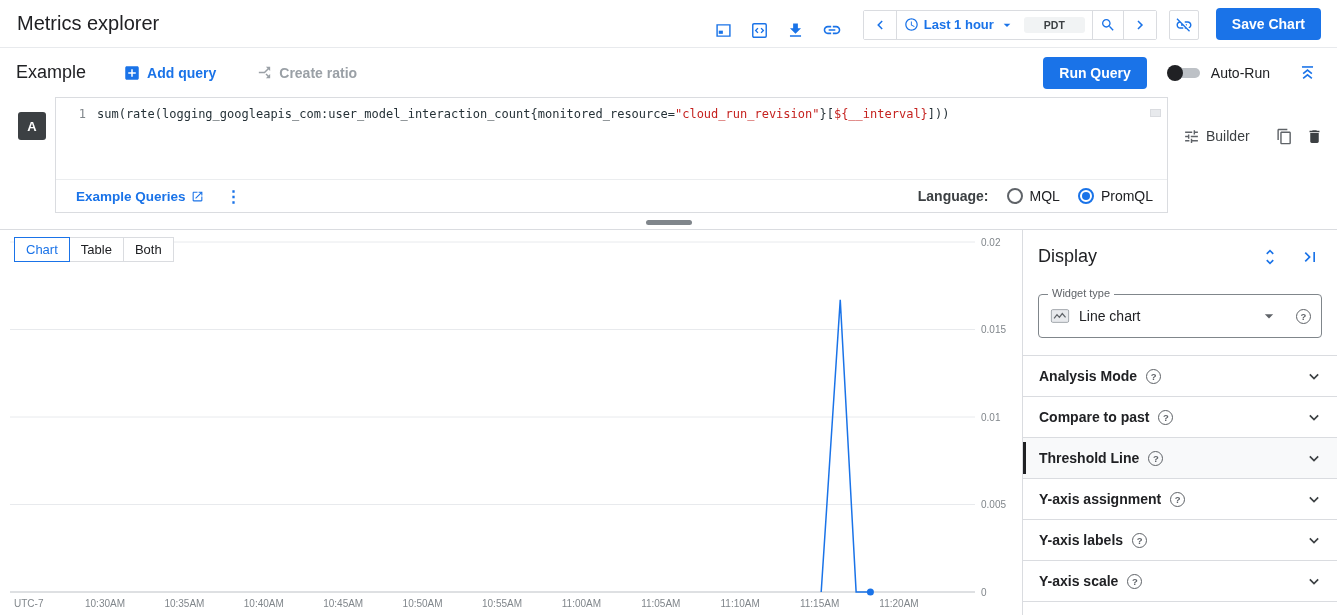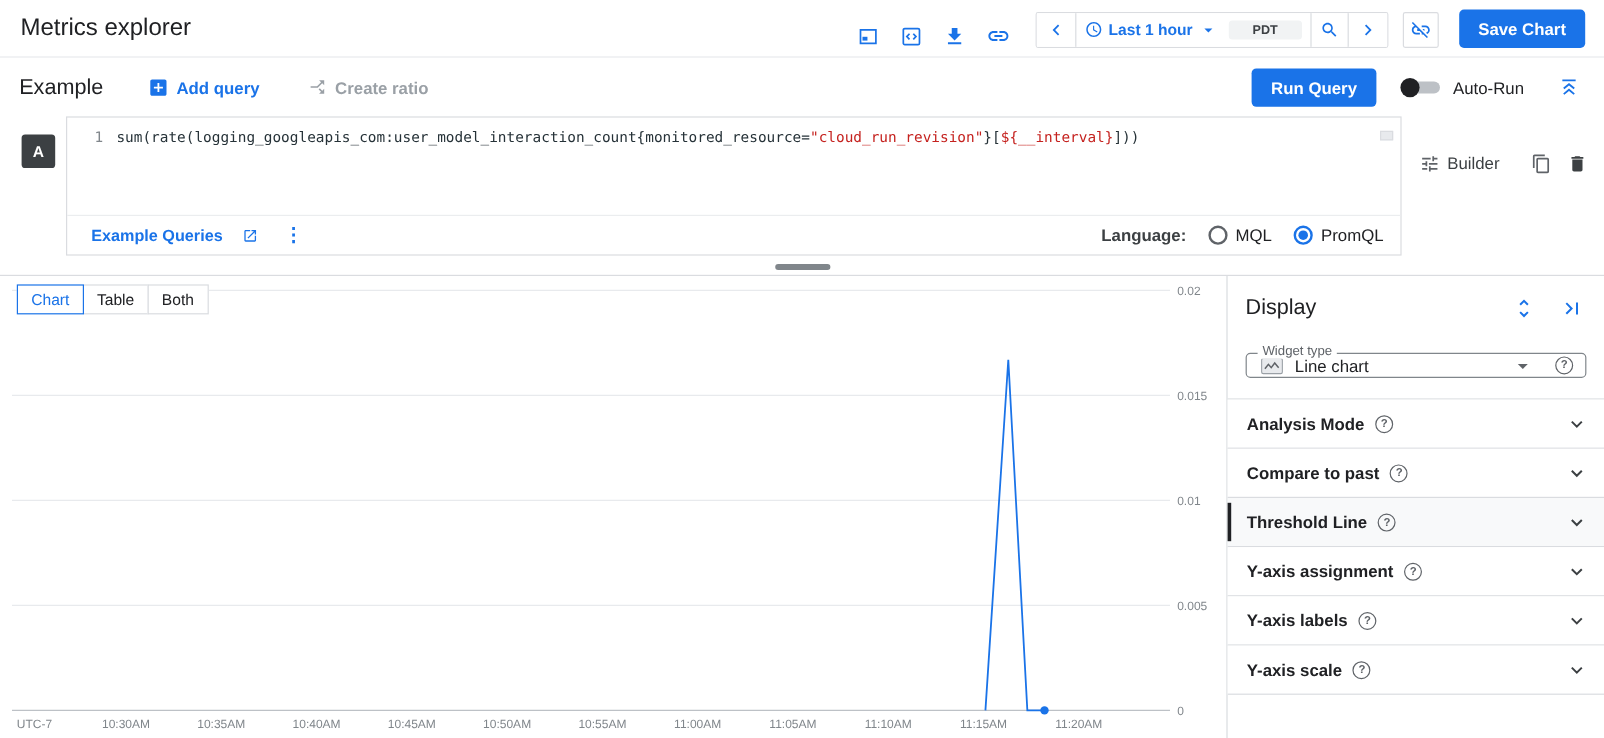--- a/index.html
+++ b/index.html
@@ -41,21 +41,21 @@
   .query-letter { width:28px; height:28px; background:#3c4043; color:#fff; border-radius:3px; display:flex; align-items:center; justify-content:center; font-size:13px; font-weight:bold; }
   .query-card { flex:1; border:1px solid #dadce0; display:flex; flex-direction:column; background:#fff; }
   .editor { flex:1; position:relative; display:flex; padding:9px 14px 0 16px; }
   .line-num { width:14px; margin-right:11px; color:#80868b; font-family:"DejaVu Sans Mono", monospace; font-size:12px; text-align:right; }
   .code { font-family:"DejaVu Sans Mono", monospace; font-size:12px; white-space:pre; }
   .code .code-base { color:#263238; }
   .code .code-string { color:#c5221f; }
   .editor-thumb { position:absolute; top:11px; right:6px; width:11px; height:8px; background:#e8eaed; border:1px solid #dadce0; }
   .card-footer { height:33px; border-top:1px solid #ebedef; display:flex; align-items:center; padding:0 14px 0 20px; }
   .footer-left { display:flex; align-items:center; }
-  .example-link { display:inline-flex; align-items:center; gap:16px; color:#1a73e8; font-size:13.5px; font-weight:bold; }
+  .example-link { display:inline-flex; align-items:center; gap:5px; color:#1a73e8; font-size:13.5px; font-weight:bold; }
   .kebab { color:#1a73e8; font-size:16px; font-weight:bold; margin-left:22px; }
   .footer-right { margin-left:auto; display:flex; align-items:flex-start; gap:18px; }
   .lang-label { font-size:14px; font-weight:bold; color:#3c4043; }
   .lang-option { display:flex; align-items:center; gap:7px; font-size:14px; color:#202124; cursor:pointer; }
   .radio { width:16px; height:16px; border-radius:50%; border:2px solid #5f6368; }
   .radio.on { border-color:#1a73e8; position:relative; }
   .radio.on::after { content:''; position:absolute; inset:2px; background:#1a73e8; border-radius:50%; }
   .actions-col { width:169px; padding:18px 16px 0 15px; display:flex; align-items:center; gap:13px; height:60px; }
   .builder-btn { display:inline-flex; align-items:center; gap:6px; color:#3c4043; font-size:14px; }
 
@@ -70,21 +70,21 @@
   .tick-label { font-size:10px; fill:#80868b; font-family:"Liberation Sans", sans-serif; }
   .tabs { position:absolute; top:7px; left:14px; display:flex; z-index:2; background:#fff; }
   .tab { font-size:13px; padding:4px 11px; border:1px solid #dadce0; background:#fff; color:#202124; margin-left:-1px; }
   .tab:first-child { margin-left:0; }
   .tab.selected { color:#1a73e8; border-color:#1a73e8; position:relative; z-index:1; }
 
   
   .display-panel { width:315px; border-left:1px solid #dadce0; position:relative; background:#fff; }
   .panel-header { height:53px; display:flex; align-items:center; padding:0 17px 0 15px; gap:20px; }
   .panel-header h2 { font-size:18px; font-weight:400; flex:1; }
-  .widget-field { position:relative; margin:11px 15px 17px; height:21px; border:1px solid #80868b; border-radius:4px; display:flex; align-items:center; padding:0 10px; gap:8px; cursor:pointer; background:#fff; }
+  .widget-field { position:relative; margin:11px 15px 17px; height:44px; border:1px solid #80868b; border-radius:4px; display:flex; align-items:center; padding:0 10px; gap:8px; cursor:pointer; background:#fff; }
   .field-label { position:absolute; top:-8px; left:9px; background:#fff; padding:0 4px; font-size:11px; color:#5f6368; }
   .wt-value { font-size:14px; color:#202124; }
   .sections { border-top:1px solid #dadce0; }
   .section-row { height:41px; display:flex; align-items:center; padding:0 13px 0 16px; border-bottom:1px solid #dadce0; position:relative; cursor:pointer; background:#fff; }
   .section-row.highlight { background:#f8f9fa; }
   .row-indicator { position:absolute; left:0; top:4px; bottom:4px; width:3px; background:#202124; }
   .section-label { font-size:14px; font-weight:bold; color:#202124; }
   .help-icon { width:15px; height:15px; min-width:15px; border:1.4px solid #5f6368; border-radius:50%; display:inline-flex; align-items:center; justify-content:center; font-size:9.5px; color:#5f6368; font-weight:bold; margin-left:9px; }
   .section-row .chev { margin-left:auto; }
 </style>

